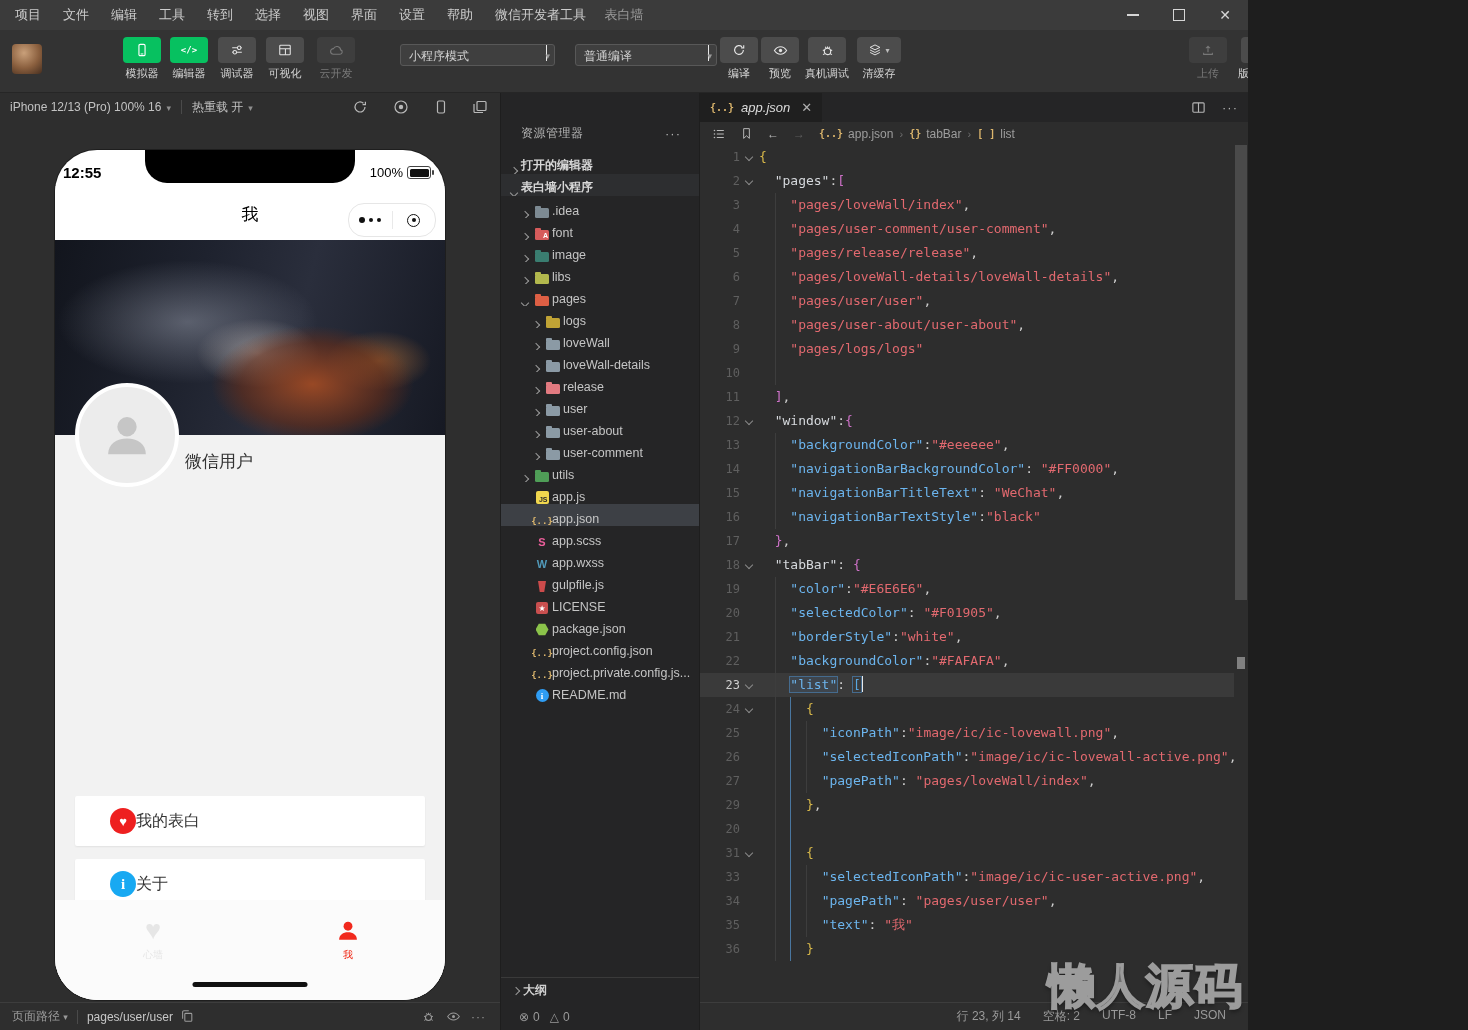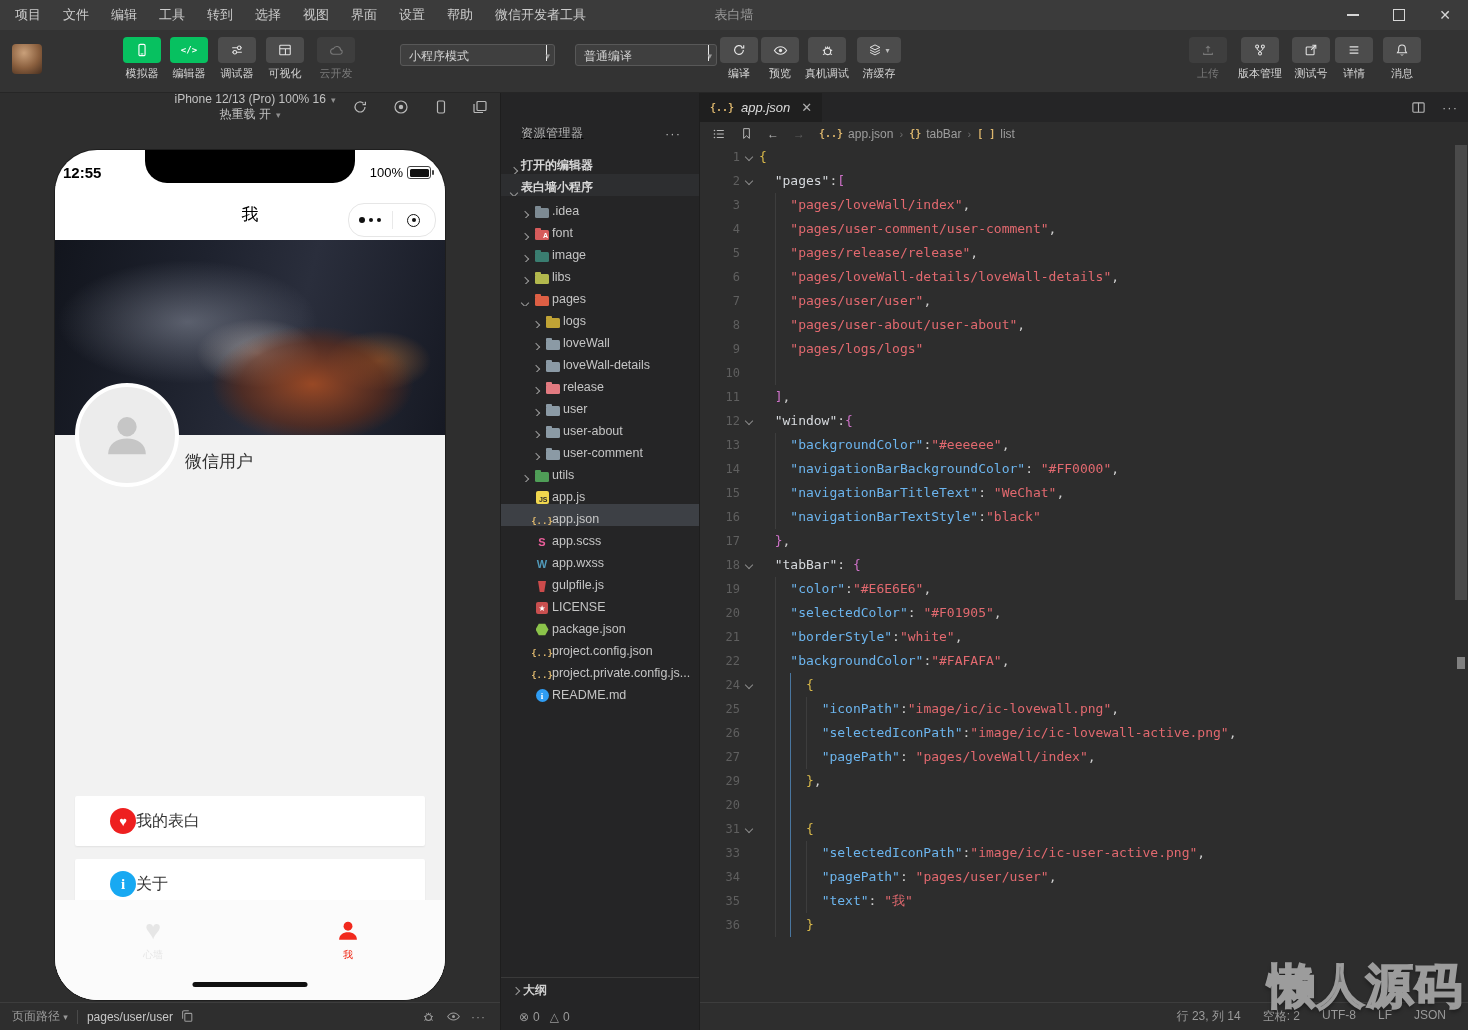--- a/index.html
+++ b/index.html
@@ -1,16 +1,16 @@
 <!DOCTYPE html>
 <html><head>
 <meta charset="utf-8">
 <style>
   html,body{margin:0;padding:0;background:#1e1e1e;}
-  .app{position:relative;width:1468px;height:1030px;background:#e5e5e5;overflow:hidden;
+  .app{position:relative;width:1248px;height:1030px;background:#e5e5e5;overflow:hidden;
        font-family:"Liberation Sans","DejaVu Sans",sans-serif;-webkit-font-smoothing:antialiased;}
   
   .titlebar{position:absolute;top:0;left:0;right:0;height:30px;background:#3b3b3b;z-index:5;}
   .menus{position:absolute;left:4px;top:0;display:flex;}
   .menu-item{color:#cccccc;font-size:13px;line-height:30px;padding:0 11px;cursor:default;}
   .apptitle{position:absolute;left:50%;top:0;transform:translateX(-50%);color:#9b9b9b;font-size:13px;line-height:30px;}
   .winctl{position:absolute;right:0;top:0;display:flex;}
   .wbtn{width:46px;height:30px;display:flex;align-items:center;justify-content:center;color:#d6d6d6;font-size:14px;}
   .wbtn .sq{width:10px;height:10px;border:1.2px solid #d6d6d6;}
   .wbtn .mn{width:12px;height:1.5px;background:#d6d6d6;display:block;}
@@ -23,21 +23,21 @@
   .tbox.green{background:#07c160;}
   .tbox.dis{background:#3e3e3e;}
   .tlabel{font-size:11px;color:#d6d6d6;margin-top:3px;white-space:nowrap;}
   .tlabel.dim{color:#7a7a7a;}
   .tsel{position:absolute;top:14px;height:22px;background:#3f3f3f;border:1px solid #585858;border-radius:3px;
         color:#d2d2d2;font-size:12px;line-height:22px;padding:0 8px;box-sizing:border-box;}
   .tsel .caret{position:absolute;right:7px;top:0;color:#9a9a9a;font-size:9px;line-height:22px;}
   .codeglyph{font-family:"DejaVu Sans Mono",monospace;font-size:9px;font-weight:bold;color:#fff;}
   
   .sim{position:absolute;top:92px;left:0;width:500px;bottom:0;background:#2e2e2e;}
-  .simbar{position:absolute;top:0;left:0;right:0;height:30px;display:flex;align-items:center;color:#c2c2c2;font-size:12px;flex-direction:column;}
+  .simbar{position:absolute;top:0;left:0;right:0;height:30px;display:flex;align-items:center;color:#c2c2c2;font-size:12px;}
   .simbar .lbl{margin-left:10px;white-space:nowrap;}
   .scaret{color:#8f8f8f;font-size:9px;margin-left:5px;}
   .vdiv{width:1px;height:14px;background:#4a4a4a;margin:0 10px;}
   .simicon{position:absolute;top:7px;width:16px;height:16px;}
   .simstatus{position:absolute;bottom:0;left:0;right:0;height:27px;background:#2e2e2e;border-top:1px solid #3d3d3d;
              display:flex;align-items:center;color:#9a9a9a;font-size:12px;}
   .simstatus .path{color:#c8c8c8;}
   .sicon{width:15px;height:15px;display:inline-block;}
   
   .phone{position:absolute;left:55px;top:58px;width:390px;height:850px;background:#ffffff;border-radius:42px;overflow:hidden;
@@ -78,21 +78,21 @@
                color:#fff;font-size:13px;}
   .pcard .clabel{margin-left:0;font-size:16px;color:#353535;}
   .ptabzone{position:absolute;left:0;right:0;bottom:0;height:100px;background:#fbfbfb;}
   .ptab{position:absolute;top:12px;width:60px;text-align:center;}
   .ptab .ticn{height:32px;display:flex;align-items:flex-end;justify-content:center;}
   .ptab .tlbl{font-size:10px;margin-top:4px;}
   .homebar{position:absolute;left:50%;transform:translateX(-50%);bottom:13px;width:115px;height:5px;border-radius:3px;background:#111;}
   
   .explorer{position:absolute;top:92px;left:500px;width:200px;bottom:0;background:#252526;border-left:1px solid #1e1e1e;
             border-right:1px solid #1e1e1e;box-sizing:border-box;}
-  .exhead{position:absolute;top:28px;left:0;right:0;height:26px;display:flex;align-items:center;text-decoration:underline;}
+  .exhead{position:absolute;top:28px;left:0;right:0;height:26px;display:flex;align-items:center;}
   .exhead .t{color:#b4b4b4;font-size:12px;margin-left:20px;letter-spacing:.5px;}
   .exhead .more{position:absolute;right:18px;color:#b4b4b4;font-size:13px;letter-spacing:1px;}
   .tree{position:absolute;top:60px;left:0;right:0;}
   .trow{height:22px;display:flex;align-items:flex-end;font-size:12.5px;color:#c5c5c5;white-space:nowrap;overflow:hidden;cursor:default;}
   .trow.sec{color:#d8d8d8;font-weight:bold;font-size:12px;}
   .trow.sel{background:#3d4045;}
   .trow.hl{background:#2d2e30;}
   .tchev{width:14px;flex:none;display:flex;align-items:center;justify-content:center;}
   .tchev i{width:5px;height:5px;border-right:1.3px solid #9a9a9a;border-bottom:1.3px solid #9a9a9a;display:block;}
   .tchev.r i{transform:rotate(-45deg);}
@@ -855,20 +855,27 @@
         <div class="cline">
           <span class="ln">21</span>
           <span class="fold"></span>
           <span class="ctext"><span class="guide" style="left: 2ch;"></span>    <span class="tk-k">"borderStyle"</span><span class="tk-p">:</span><span class="tk-s">"white"</span><span class="tk-p">,</span></span>
         </div>
         <div class="cline">
           <span class="ln">22</span>
           <span class="fold"></span>
           <span class="ctext"><span class="guide" style="left: 2ch;"></span>    <span class="tk-k">"backgroundColor"</span><span class="tk-p">:</span><span class="tk-s">"#FAFAFA"</span><span class="tk-p">,</span></span>
         </div>
+        <div class="cline cur">
+          <span class="ln">23</span>
+          <span class="fold">
+            <span class="fchev"></span>
+          </span>
+          <span class="ctext"><span class="guide" style="left: 2ch;"></span>    <span class="tk-kh">"list"</span><span class="tk-p">: </span><span class="tk-b3m">[</span><span class="caret"></span></span>
+        </div>
         <div class="cline">
           <span class="ln">24</span>
           <span class="fold">
             <span class="fchev"></span>
           </span>
           <span class="ctext"><span class="guide" style="left: 2ch;"></span><span class="guide act" style="left: 4ch;"></span>      <span class="tk-b1">{</span></span>
         </div>
         <div class="cline">
           <span class="ln">25</span>
           <span class="fold"></span>

